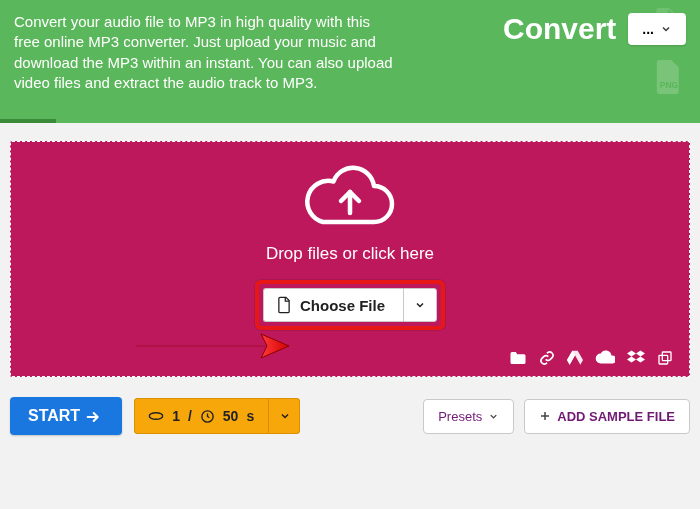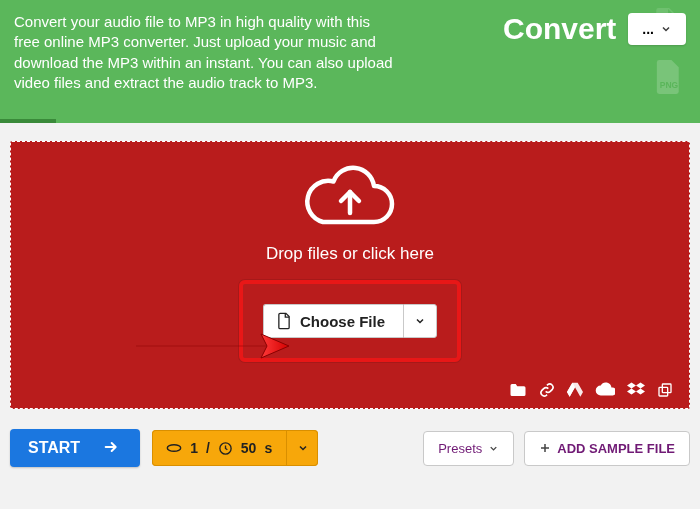--- a/index.html
+++ b/index.html
@@ -63,34 +63,34 @@
   }
   .icon-file-faint{
     position:absolute;
     right:6px; top:-4px;
     opacity:.12;
   }
 
   
   .content { padding: 18px 10px 10px 10px; }
   .dropzone {
-    background:#b91c1c;
+    background:#be185d;
     border:1px dashed #fff;
     border-radius:2px;
     position:relative;
     padding:18px 0 46px 0;
     text-align:center;
   }
   .cloud { display:flex; justify-content:center; margin-top:2px; margin-bottom:10px;}
   .drop-text { color:#fff; font-size:17px; margin-bottom:16px; }
   .choose-highlight {
     display:inline-block;
     border:4px solid #e81717;
     border-radius:6px;
-    padding:20px;
+    padding:4px;
     box-shadow:0 0 0 1px rgba(0,0,0,.1);
   }
   .choose-group { display:flex; }
   .btn-choose {
     background:#fff;
     border:1px solid #c9c9c9;
     border-right:none;
     border-radius:3px 0 0 3px;
     padding:7px 18px 7px 12px;
     font-size:15px;
@@ -137,22 +137,22 @@
   }
   .btn-start{
     background:#1b77e0;
     color:#fff;
     border:none;
     border-radius:4px;
     font-size:16px;
     font-weight:600;
     padding:10px 20px 10px 18px;
     display:flex;
-    align-items:flex-start;
-    gap:22px;
+    align-items:flex-end;
+    gap:4px;
     cursor:pointer;
     box-shadow:0 1px 2px rgba(0,0,0,.2);
   }
   .trim-group{
     display:flex;
     background:#f7a70a;
     border-radius:4px;
     overflow:hidden;
     box-shadow:inset 0 0 0 1px #d98f00;
   }

